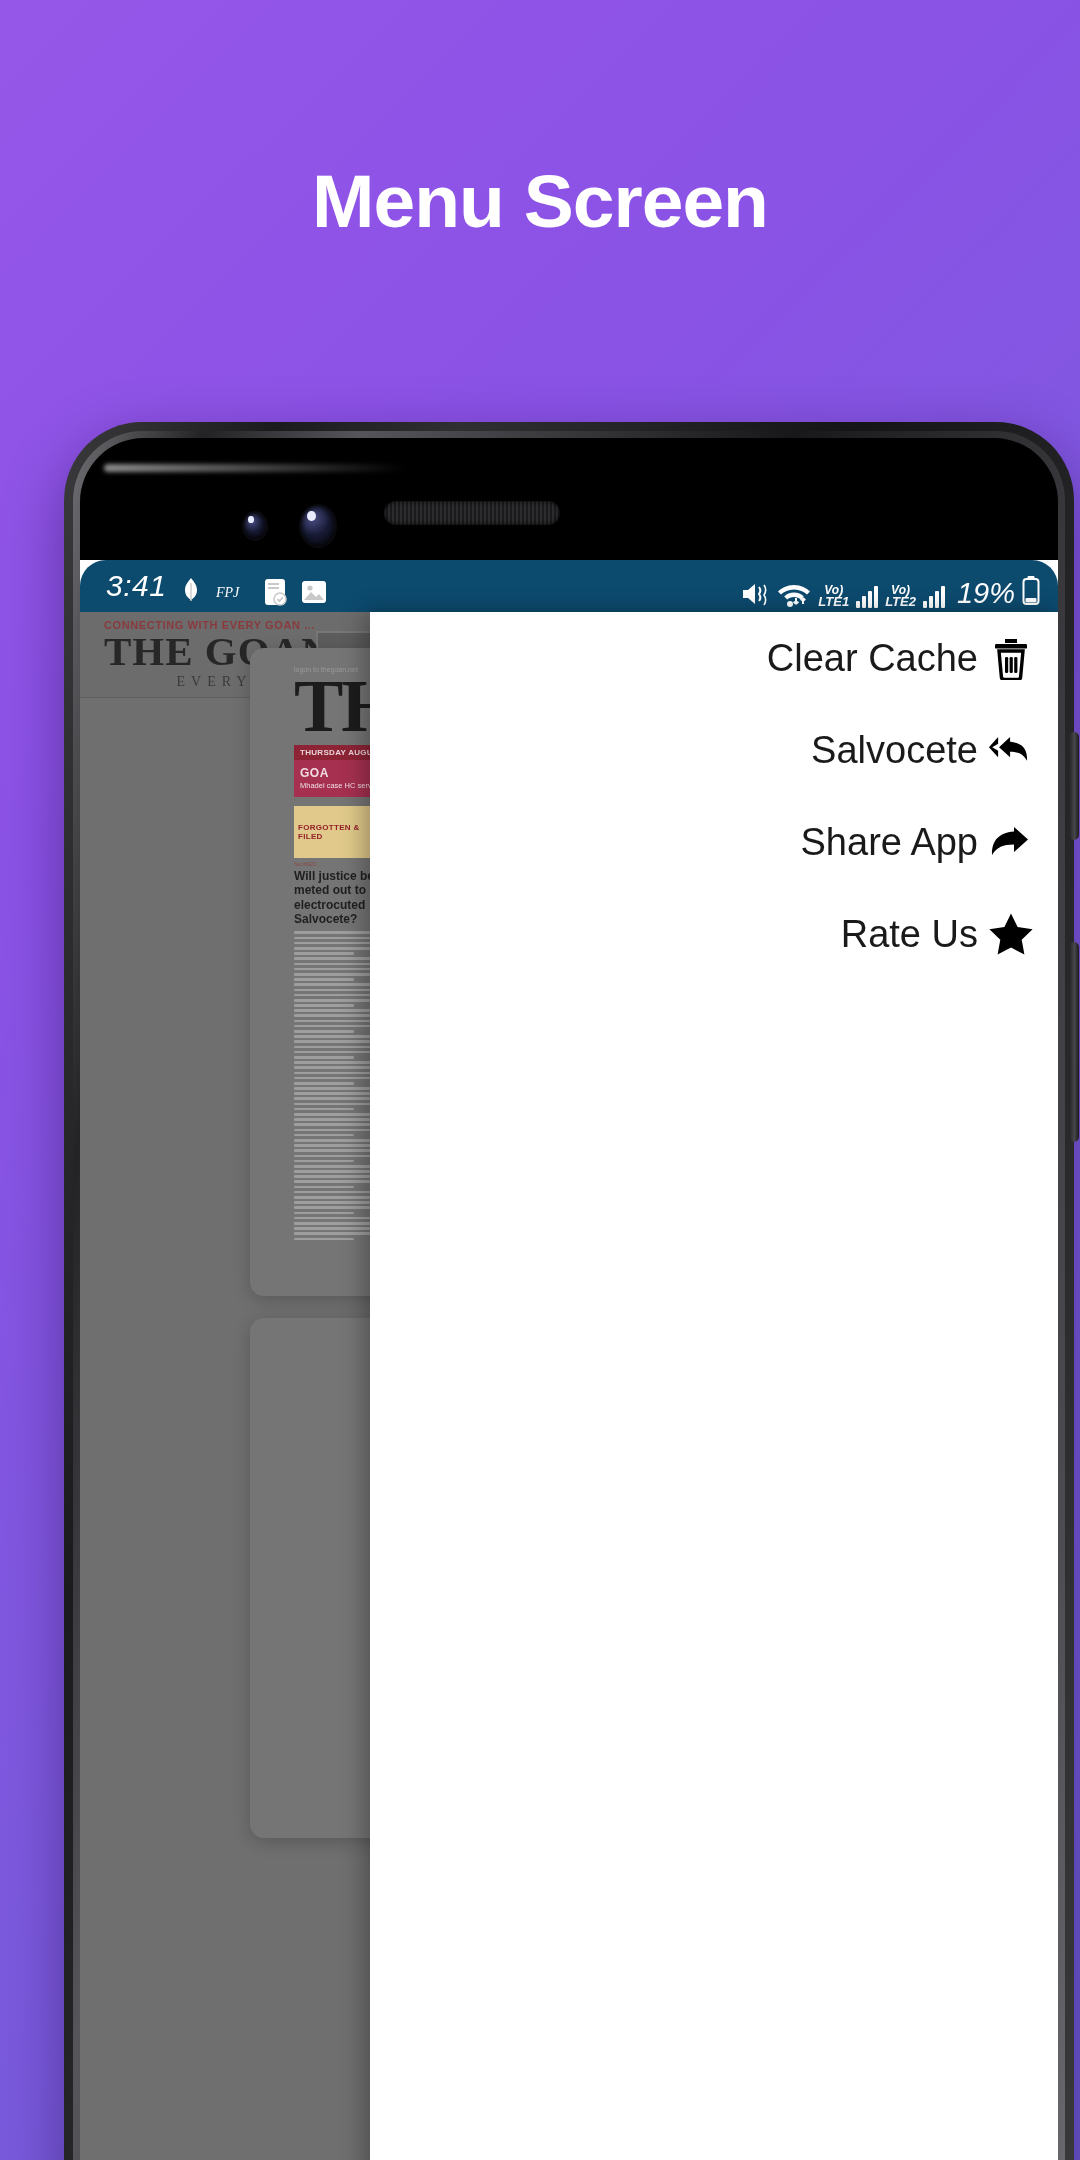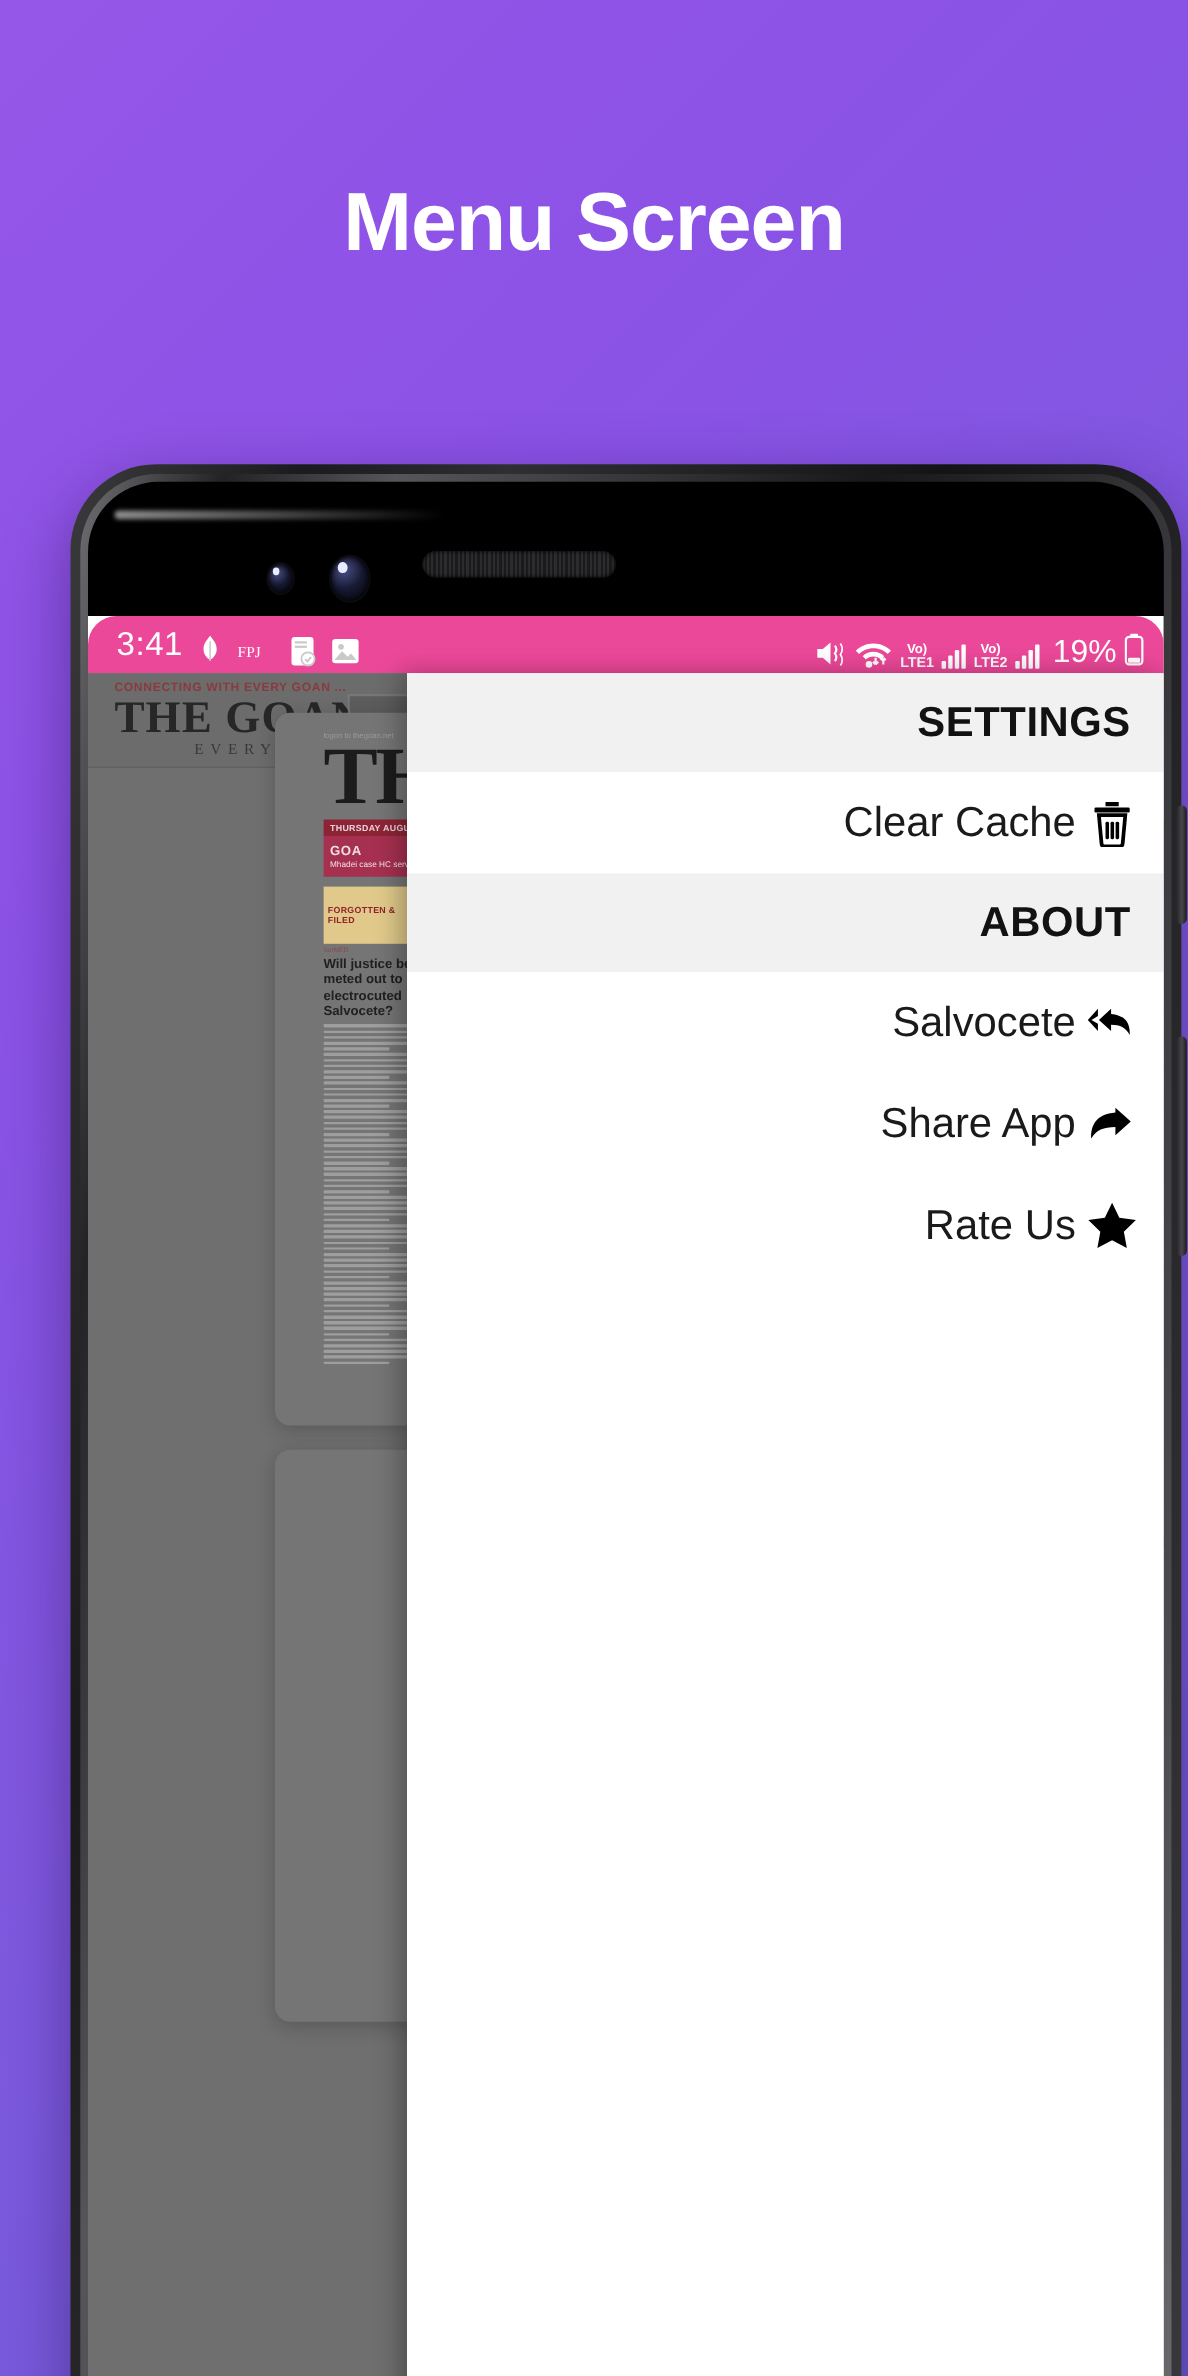--- a/index.html
+++ b/index.html
@@ -75,24 +75,25 @@
   }
 
   
   #screen {
     position:absolute; left:0; top:122px; right:0; bottom:0;
     background:#ffffff; overflow:hidden;
   }
 
   
   #status-bar {
-    position:relative; height:52px; background:#ec4899;
+    position:relative; height:52px; background:#0c4a6e;
     border-radius:26px 26px 0 0;
     display:flex; align-items:center; padding:0 18px 0 26px;
     color:#ffffff;
+    font-style:italic;
   }
   #status-left { display:flex; align-items:center; gap:12px; }
   #status-clock { font-size:30px; font-weight:400; letter-spacing:.5px; }
   #status-right {
     margin-left:auto; display:flex; align-items:flex-end; gap:7px;
     font-size:16px; line-height:1;
   }
   .sicon { display:inline-flex; align-items:flex-start;margin-top:11px; }
   .sicon svg { display:block; }
   .volte { display:flex; flex-direction:column; align-items:center; line-height:.92; font-size:13px; font-weight:700; }
@@ -558,37 +559,35 @@
                     <i></i>
                 </div>
               </div>
             </div>
           </div>
         </div>
       </div>
 
       <div id="drawer">
 
-        <div class="section-header">SETTINGS</div>
 
         <div class="menu-item">
           <span class="menu-label">Clear Cache</span>
           <span class="menu-icon">
             <svg width="40" height="44" viewBox="0 0 40 44">
               <path d="M14 3h12v4h-12z"></path>
               <rect x="4" y="8" width="32" height="4.6" rx="1.2"></rect>
               <path d="M8 15h24l-2.4 26a2.6 2.6 0 0 1-2.6 2.4H13a2.6 2.6 0 0 1-2.6-2.4L8 15z" fill="none" stroke="#000" stroke-width="3.4"></path>
               <rect x="14" y="21" width="3.2" height="16" rx="1.3"></rect>
               <rect x="18.6" y="21" width="3.2" height="16" rx="1.3"></rect>
               <rect x="23.2" y="21" width="3.2" height="16" rx="1.3"></rect>
             </svg>
           </span>
         </div>
 
-        <div class="section-header">ABOUT</div>
 
 
         <div class="menu-item">
           <span class="menu-label">Salvocete</span>
           <span class="menu-icon">
             <svg width="50" height="40" viewBox="0 0 50 40">
               <path d="M11 6L1 17l10 11v-7.2L4.6 17 11 13.2z"></path>
               <path d="M24 6L12 17l12 11v-6.2c9 .2 14.4 2.6 18.4 10 .6-10.4-3.2-19.4-18.4-20.8z"></path>
             </svg>
           </span>

